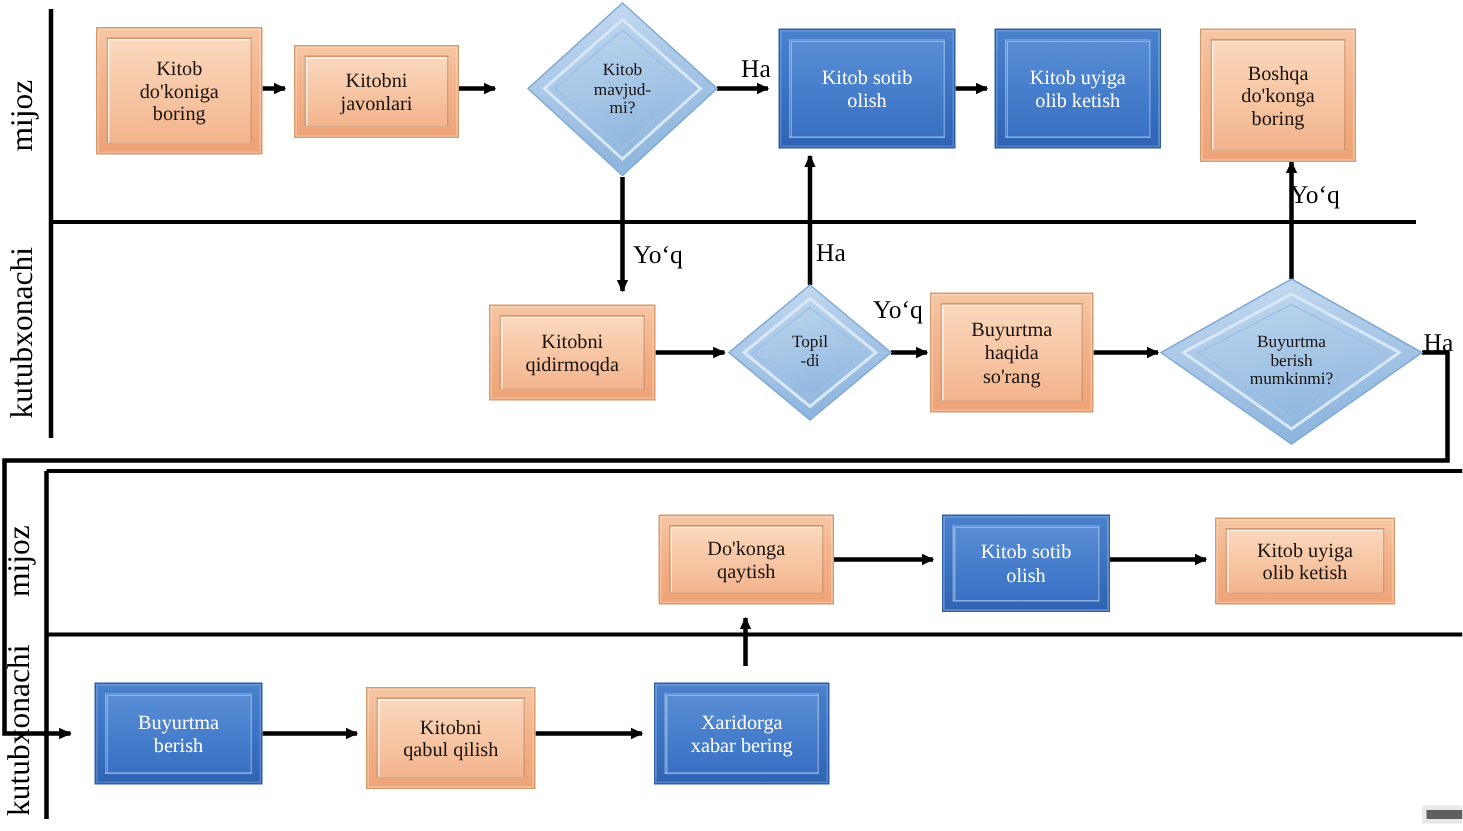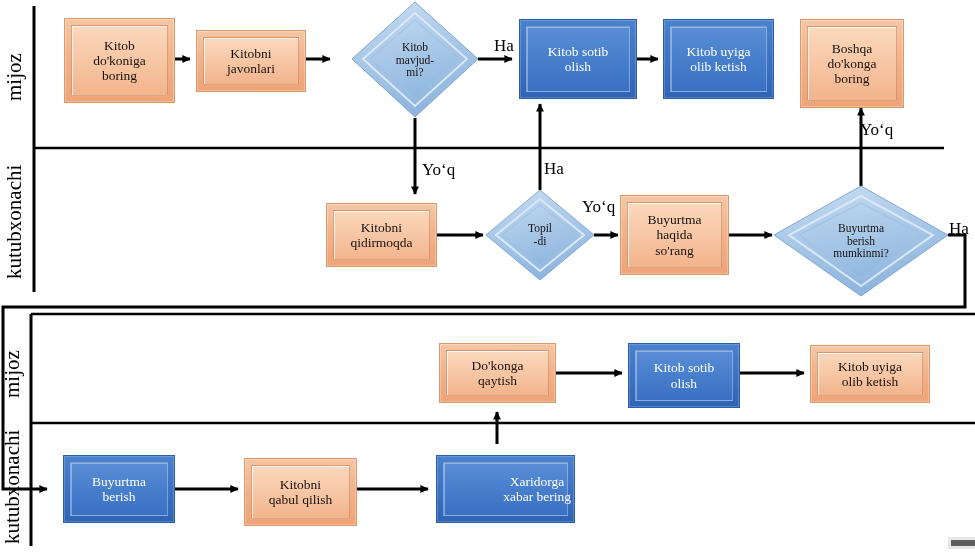--- a/index.html
+++ b/index.html
@@ -281,21 +281,21 @@
     <span class="lbl" style="font-size:13.5px;white-space:pre-line;">Buyurtma
 berish</span>
   </div>
 
   <div class="node proc orange" style="left:244px;top:458px;width:113px;height:68px;">
     <div class="inner"></div>
     <span class="lbl" style="font-size:13.5px;white-space:pre-line;">Kitobni
 qabul qilish</span>
   </div>
 
-  <div class="node proc blue" style="left:436px;top:455px;width:139px;height:68px;justify-content:flex-end;">
+  <div class="node proc blue" style="left:436px;top:455px;width:117px;height:68px;">
     <div class="inner"></div>
     <span class="lbl" style="font-size:13.5px;white-space:pre-line;">Xaridorga
 xabar bering</span>
   </div>
 
   <div class="elabel" style="left:494px;top:36px;">Ha</div>
   <div class="elabel" style="left:422px;top:160px;">Yo‘q</div>
   <div class="elabel" style="left:544px;top:159px;">Ha</div>
   <div class="elabel" style="left:582px;top:197px;">Yo‘q</div>
   <div class="elabel" style="left:860px;top:120px;">Yo‘q</div>

